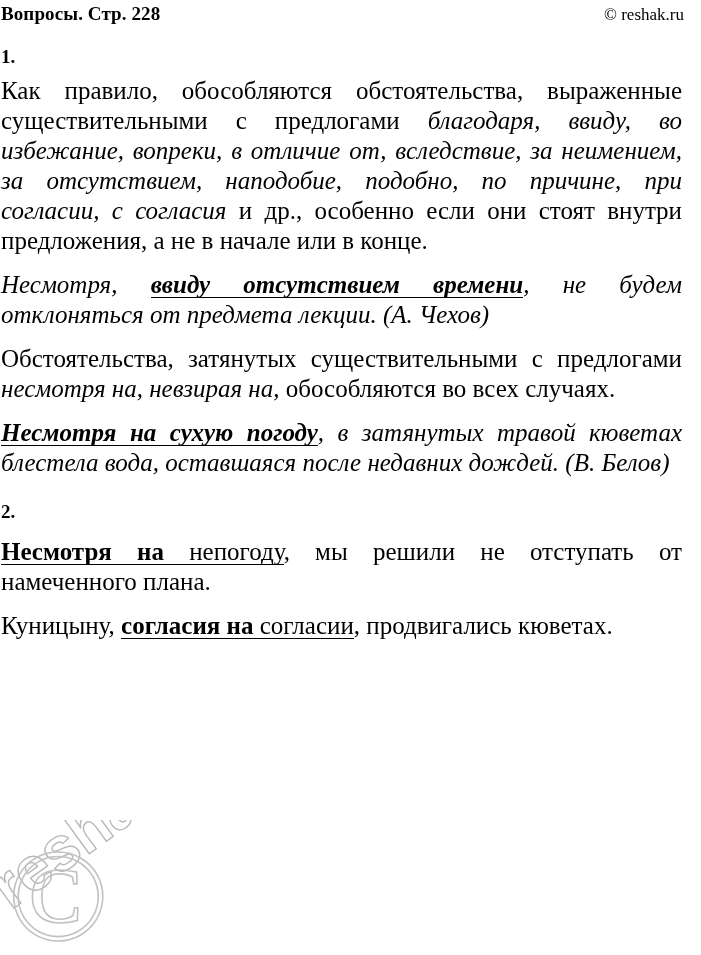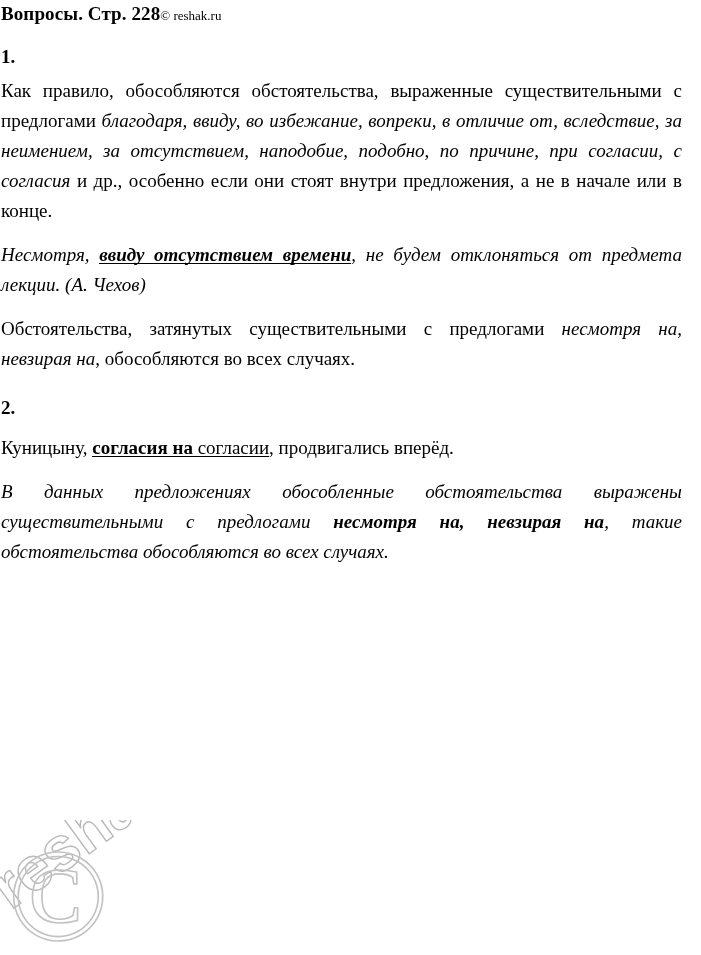--- a/index.html
+++ b/index.html
@@ -23,51 +23,52 @@
     height: 955px;
     box-sizing: border-box;
     padding: 0 1px;
     z-index: 2;
   }
 
   
   .header {
     display: flex;
     align-items: baseline;
+    justify-content: space-between;
     padding-top: 3px;
     height: 28px;
   }
   .header-title {
     font-weight: bold;
     font-size: 19px;
     letter-spacing: 0.1px;
     white-space: nowrap;
   }
   .header-copyright {
-    font-size: 13px;
+    font-size: 17px;
     white-space: nowrap;
-    padding-right: 2px;
+    padding-right: 16px;
   }
 
   
   .section-number {
     font-weight: bold;
     font-size: 19px;
     margin: 16px 0 10px 0;
     line-height: 1;
   }
   .section-number.second {
     margin-top: 24px;
     margin-bottom: 16px;
   }
 
   
   p.para {
     margin: 0 18px 14px 0;
-    font-size: 19px;
+    font-size: 25px;
     line-height: 30px;
     text-align: justify;
     text-justify: inter-word;
     hyphens: none;
   }
   p.para:last-child { margin-bottom: 0; }
 
   p.para.italic { font-style: italic; }
 
   
@@ -133,18 +134,19 @@
   <div class="header">
     <div class="header-title">Вопросы. Стр. 228</div>
     <div class="header-copyright">© reshak.ru</div>
   </div>
 
   <div id="content">
       <div class="section-number">1.</div>
       <p class="para"><span>Как правило, обособляются обстоятельства, выраженные существительными с предлогами </span><span class="i">благодаря, ввиду, во избежание, вопреки, в отличие от, вследствие, за неимением, за отсутствием, наподобие, подобно, по причине, при согласии, с согласия</span><span> и др., особенно если они стоят внутри предложения, а не в начале или в конце.</span></p>
       <p class="para italic"><span>Несмотря, </span><span class="mark bold">ввиду отсутствием времени</span><span>, не будем отклоняться от предмета лекции. (А. Чехов)</span></p>
       <p class="para"><span>Обстоятельства, затянутых существительными с предлогами </span><span class="i">несмотря на, невзирая на</span><span>, обособляются во всех случаях.</span></p>
+      <p class="para italic"><span class="mark bold">Несмотря на сухую погоду</span><span>, в затянутых травой кюветах блестела вода, оставшаяся после недавних дождей. (В. Белов)</span></p>
       <div class="section-number second">2.</div>
-      <p class="para"><span>Куницыну, </span><span class="mark bold">согласия на</span><span class="mark"> согласии</span><span>, продвигались вперёд.</span></p>
-      <p class="para italic"><span>В данных предложениях обособленные обстоятельства выражены существительными с предлогами </span><span class="b">несмотря на, невзирая на</span><span>, такие обстоятельства обособляются во всех случаях.</span></p>
+      <p class="para"><span class="mark bold">Несмотря на</span><span class="mark"> непогоду</span><span>, мы решили не отступать от намеченного плана.</span></p>
+      <p class="para"><span>Куницыну, </span><span class="mark bold">согласия на</span><span class="mark"> согласии</span><span>, продвигались кюветах.</span></p>
     </div>
 
 </div>
 
 </body></html>

